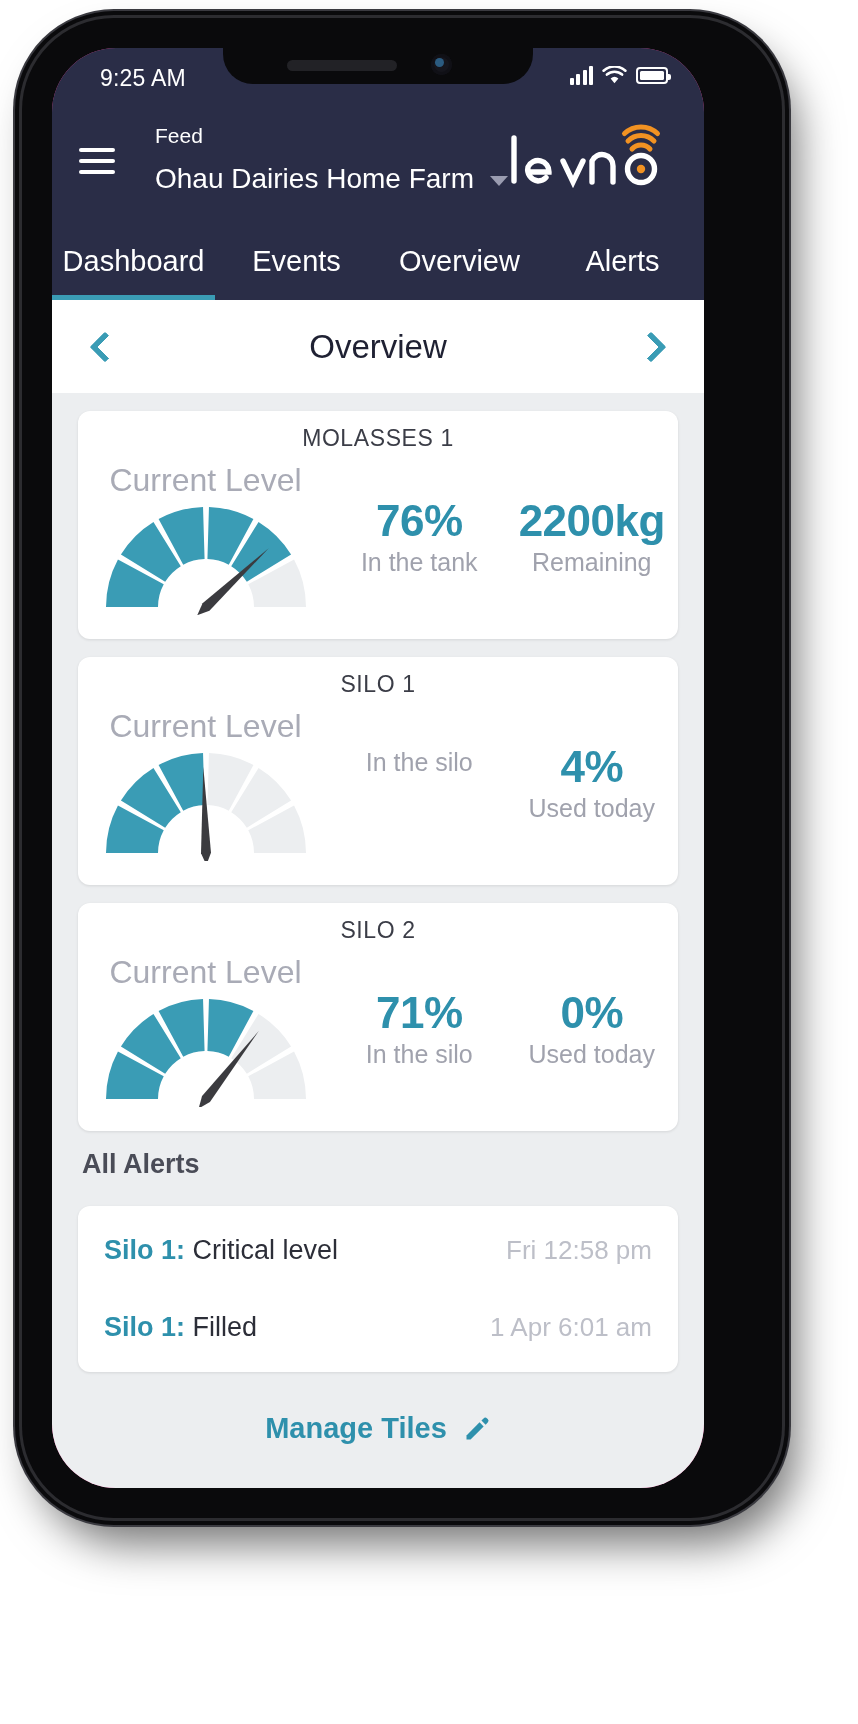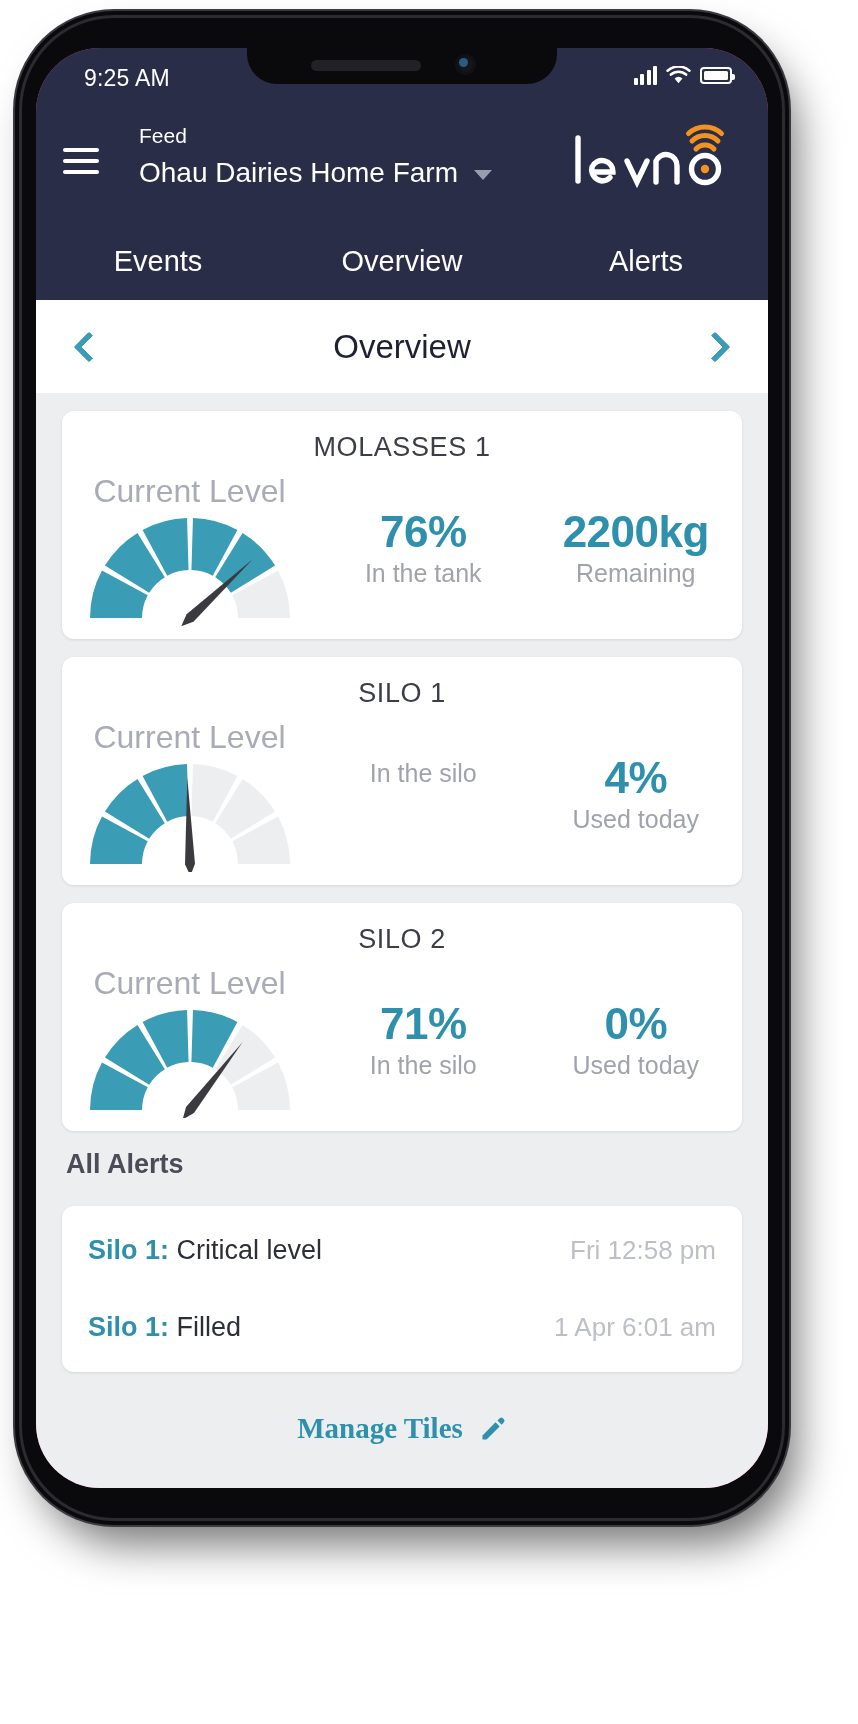--- a/index.html
+++ b/index.html
@@ -23,23 +23,23 @@
     background: #0a0a0c;
     box-shadow:
       0 0 0 3px #2c2c30,
       0 0 0 7px #0a0a0c,
       0 0 0 9px #3a3a40,
       14px 26px 44px rgba(0,0,0,0.55);
   }
 
   #phone-screen {
     position: absolute;
-    left: 14px;
+    left: 30px;
     top: 30px;
-    width: 732px;
+    width: 652px;
     height: 1440px;
     border-radius: 64px;
     overflow: hidden;
     background: #ec4899;
   }
 
   
   .status-bar {
     position: relative;
     height: 62px;
@@ -130,21 +130,21 @@
     display: flex;
     flex-direction: column;
     justify-content: space-between;
   }
   .hamburger span { display: block; height: 4px; background: #fff; border-radius: 2px; }
 
   .feed-block { position: absolute; left: 103px; top: 14px; }
   .feed-label {
     font-size: 21px;
     color: #ffffff;
-    margin-bottom: 9px;
+    margin-bottom: 15px;
   }
   .farm-row { display: flex; align-items: center; gap: 16px; }
   .farm-name { font-size: 28px; color: #ffffff; }
   .caret-down {
     width: 0; height: 0;
     border-left: 9px solid transparent;
     border-right: 9px solid transparent;
     border-top: 10px solid #9a9cb0;
     margin-top: 4px;
   }
@@ -217,24 +217,23 @@
     background: #ffffff;
     border-radius: 12px;
     box-shadow: 0 1px 3px rgba(0,0,0,0.10);
     margin-bottom: 18px;
     padding: 14px 0 10px 0;
     position: relative;
     height: 228px;
   }
   .tile-title {
     text-align: center;
-    font-size: 27px;
+    font-size: 23px;
     color: #3b3d47;
     letter-spacing: 0.6px;
-    margin-top: 7px;
   }
   .tile-body {
     display: flex;
     align-items: flex-start;
     height: 180px;
   }
   .gauge-col {
     width: 255px;
     display: flex;
     flex-direction: column;
@@ -297,21 +296,20 @@
     display: flex;
     align-items: center;
     justify-content: center;
     gap: 16px;
     margin-top: 40px;
   }
   .manage-tiles-label {
     font-size: 29px;
     font-weight: bold;
     color: #2e90ac;
-    font-family: Liberation Serif, serif;
   }
   .pencil-icon { width: 28px; height: 28px; }
 </style>
 </head>
 <body>
 
 <div id="phone-frame">
   <div id="phone-screen">
 
     <div class="status-bar">
@@ -362,20 +360,21 @@
         <circle cx="137" cy="45" r="4.2" fill="#f29222"></circle>
         <g fill="none" stroke="#f29222" stroke-width="5" stroke-linecap="round">
           <path d="M128 25 a12 12 0 0 1 18 0"></path>
           <path d="M124 17 a18 18 0 0 1 26 0"></path>
           <path d="M120.5 9.5 a24 24 0 0 1 33 0"></path>
         </g>
       </svg>
     </div>
 
     <div class="tab-bar">
+      <div class="tab active">Dashboard</div>
       <div class="tab">Events</div>
       <div class="tab">Overview</div>
       <div class="tab">Alerts</div>
     </div>
 
     <div class="overview-nav">
       <span class="chev left"></span>
       <span class="overview-title">Overview</span>
       <span class="chev right"></span>
     </div>

